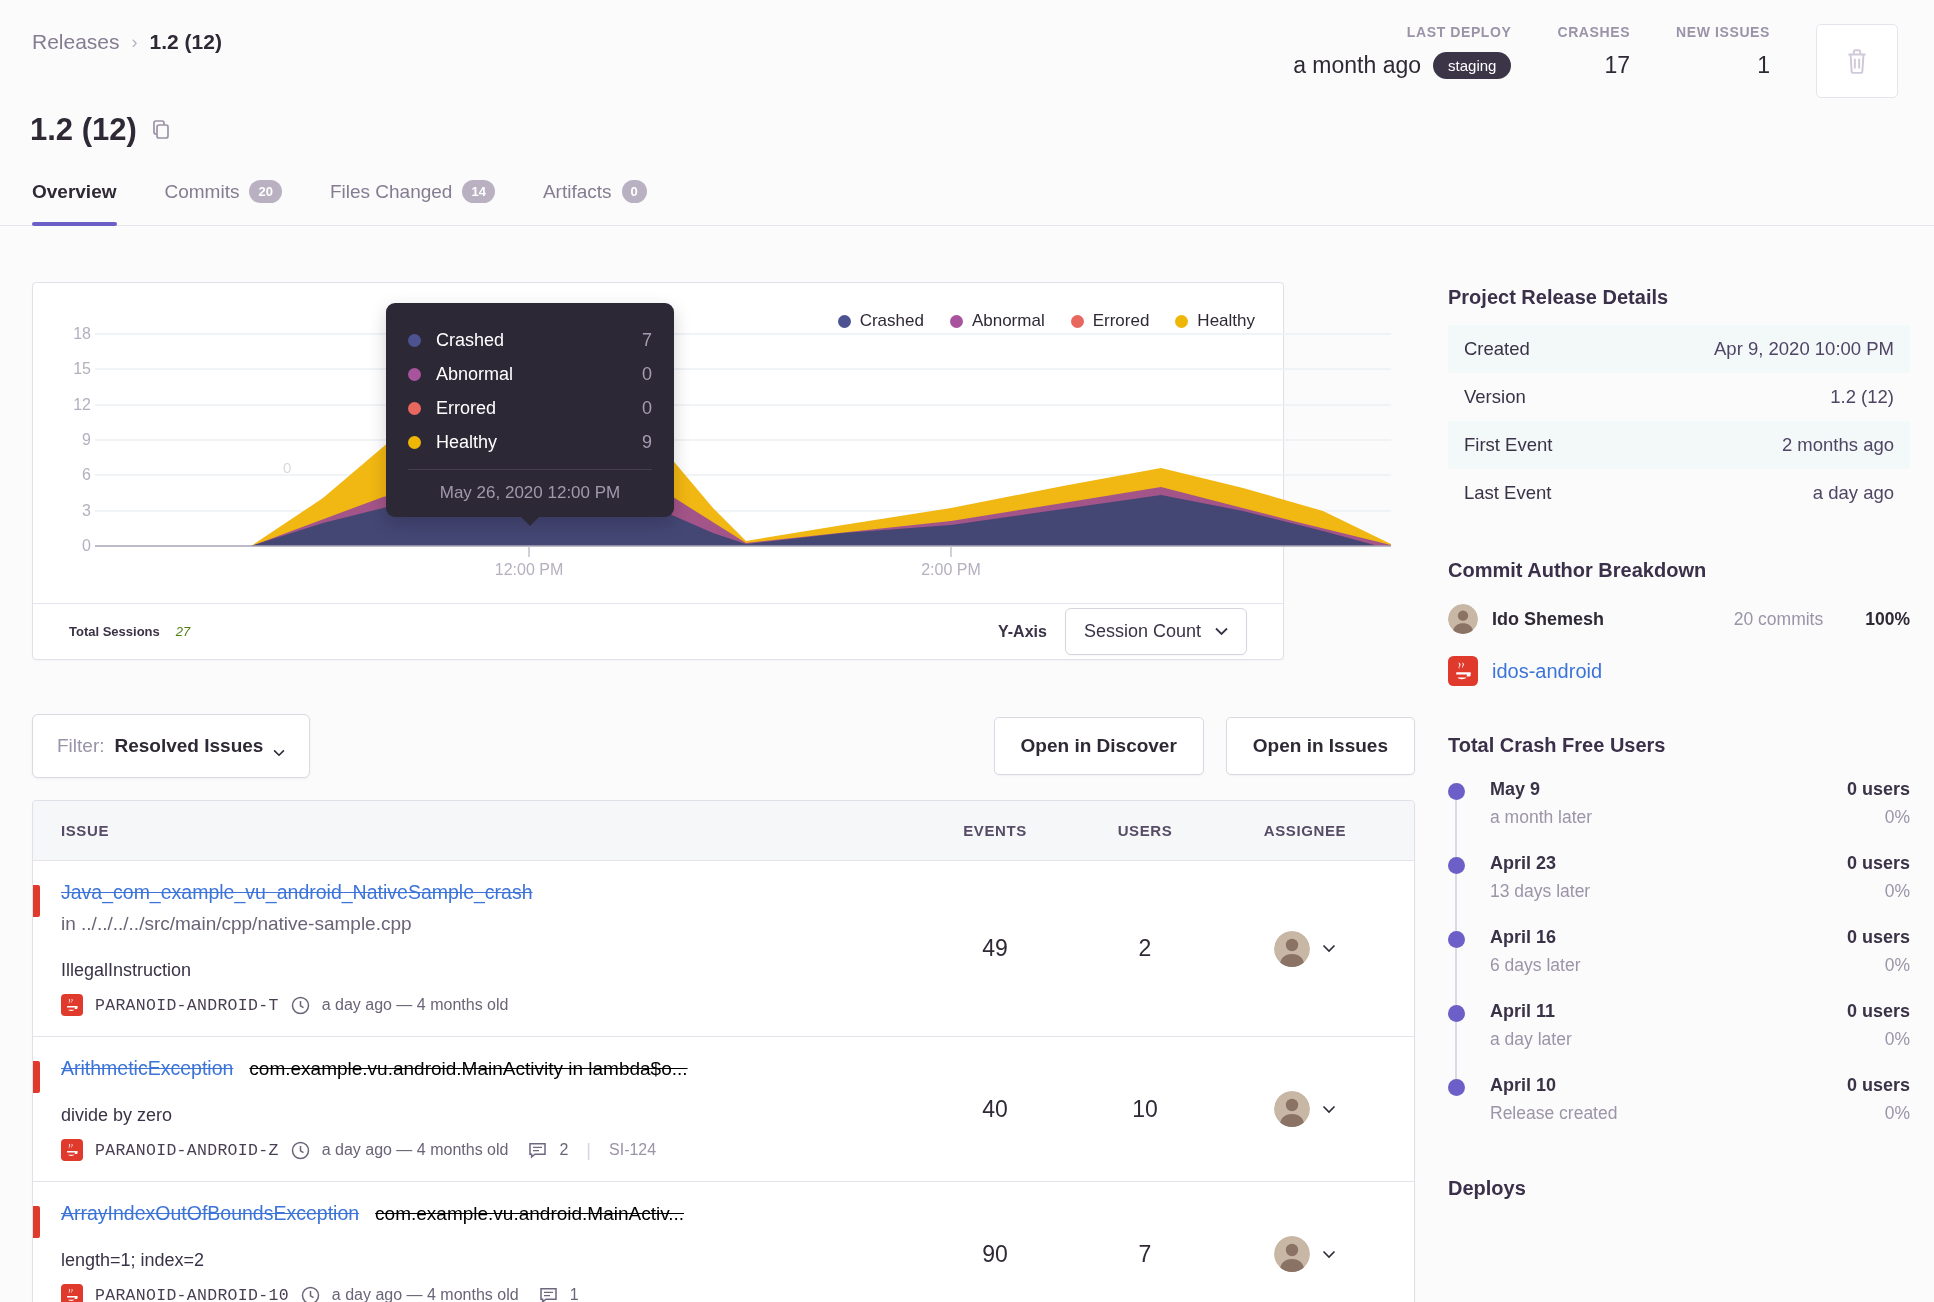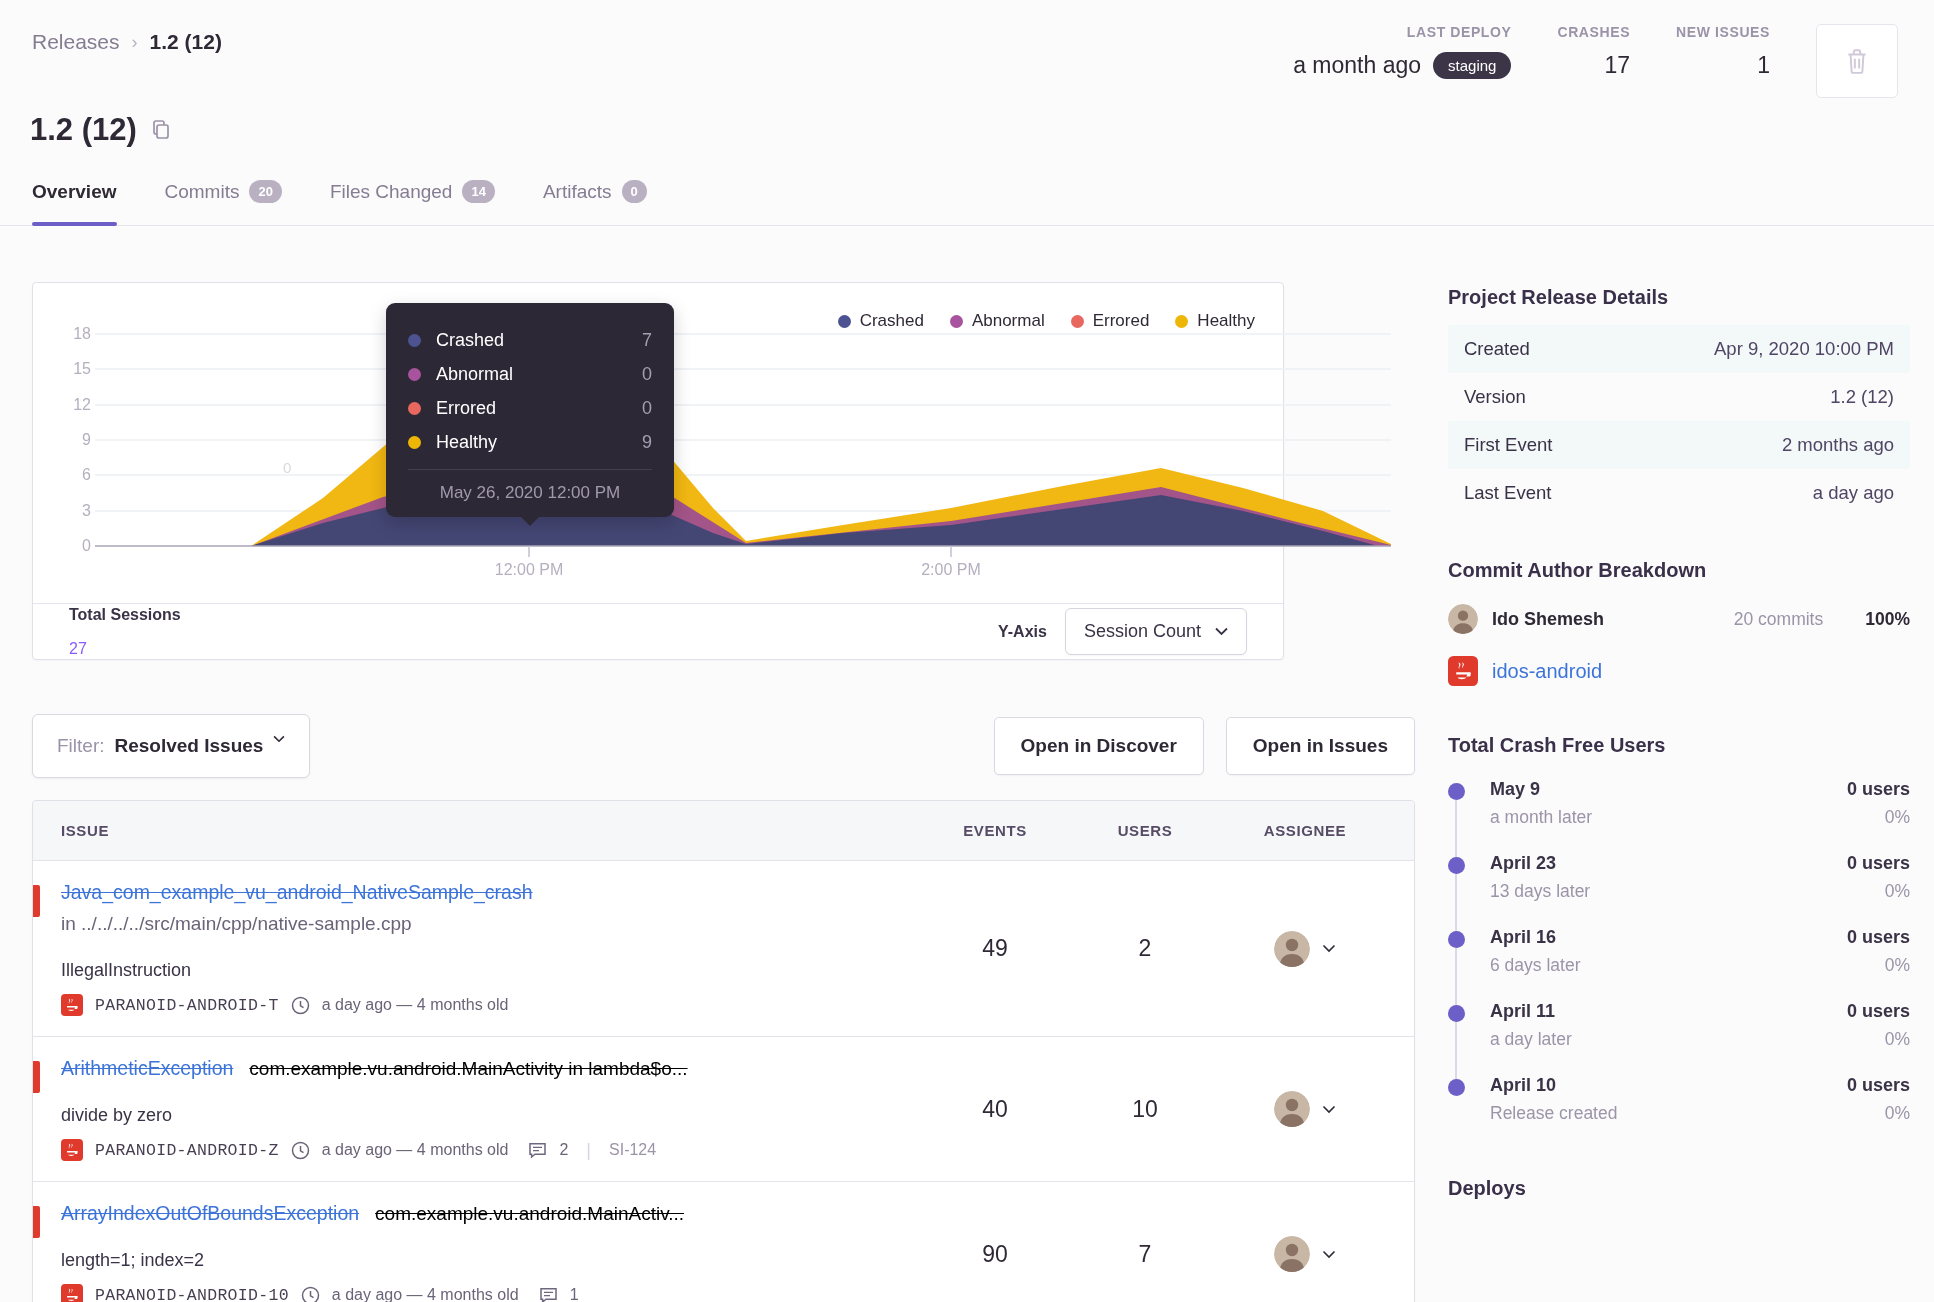--- a/index.html
+++ b/index.html
@@ -45,29 +45,29 @@
   .faint-zero { position:absolute; left:250px; top:176px; font-size:15px; color:rgba(150,150,160,.35); }
 
   .tooltip { position:absolute; left:353px; top:20px; width:288px; background:#2d2835; border-radius:9px; padding:20px 22px 14px; box-shadow:0 6px 18px rgba(0,0,0,.18); }
   .tooltip::after { content:""; position:absolute; left:50%; bottom:-9px; transform:translateX(-50%); border-left:10px solid transparent; border-right:10px solid transparent; border-top:10px solid #2d2835; }
   .tt-row { display:flex; align-items:center; height:34px; }
   .tt-label { margin-left:15px; color:#fff; font-size:18px; }
   .tt-value { margin-left:auto; color:#a69db3; font-size:18px; }
   .tt-footer { border-top:1px solid #453d52; margin-top:10px; padding-top:13px; text-align:center; color:#a299ae; font-size:17px; }
 
   .chart-footer { position:absolute; left:0; right:0; top:320px; bottom:0; border-top:1px solid #e8e4ee; display:flex; align-items:center; padding:0 36px; }
-  .tf-left { display:flex; align-items:baseline; gap:16px; font-size:16px;flex-direction:column; }
+  .tf-left { display:flex; align-items:baseline; gap:16px; font-size:13px; }
   .tf-label { font-weight:700; color:#3a3246; }
-  .tf-value { color:#8b5cf6; }
+  .tf-value { color:#4d7c0f;font-style:italic; }
   .yaxis-group { margin-left:auto; display:flex; align-items:center; gap:18px; }
   .select-btn { display:flex; align-items:center; gap:14px; background:#fff; border:1px solid #d8d3de; border-radius:6px; padding:12px 18px; font-size:18px; color:#3a3246; cursor:pointer; box-shadow:0 1px 2px rgba(0,0,0,.04); }
 
   
   .filter-row { position:absolute; left:32px; top:714px; width:1383px; display:flex; align-items:center; }
-  .filter-btn { display:flex; align-items:flex-start; gap:10px; background:#fff; border:1px solid #dcd7e2; border-radius:6px; padding:20px 24px; font-size:19px; cursor:pointer; box-shadow:0 1px 3px rgba(0,0,0,.05); }
+  .filter-btn { display:flex; align-items:flex-end; gap:10px; background:#fff; border:1px solid #dcd7e2; border-radius:6px; padding:20px 24px; font-size:19px; cursor:pointer; box-shadow:0 1px 3px rgba(0,0,0,.05); }
   .filter-label { color:#9b93a7; }
   .filter-value { color:#2f2936; font-weight:700; }
   .action-btns { margin-left:auto; display:flex; gap:22px; }
   .action-btn { background:#fff; border:1px solid #dcd7e2; border-radius:5px; padding:17px 26px; font-size:19px; font-weight:700; color:#2f2936; cursor:pointer; box-shadow:0 1px 2px rgba(0,0,0,.04); }
 
   
   .issues-card { position:absolute; left:32px; top:800px; width:1383px; }
   .t-head { display:flex; align-items:center; background:#f5f7f8; border-bottom:1px solid #e6e2ea; border-radius:4px 4px 0 0; padding:21px 24px 21px 28px; font-size:15px; font-weight:700; letter-spacing:.6px; color:#574b66; }
   .col-issue { flex:1; min-width:0; }
   .col-events, .col-users { width:150px; text-align:center; }

